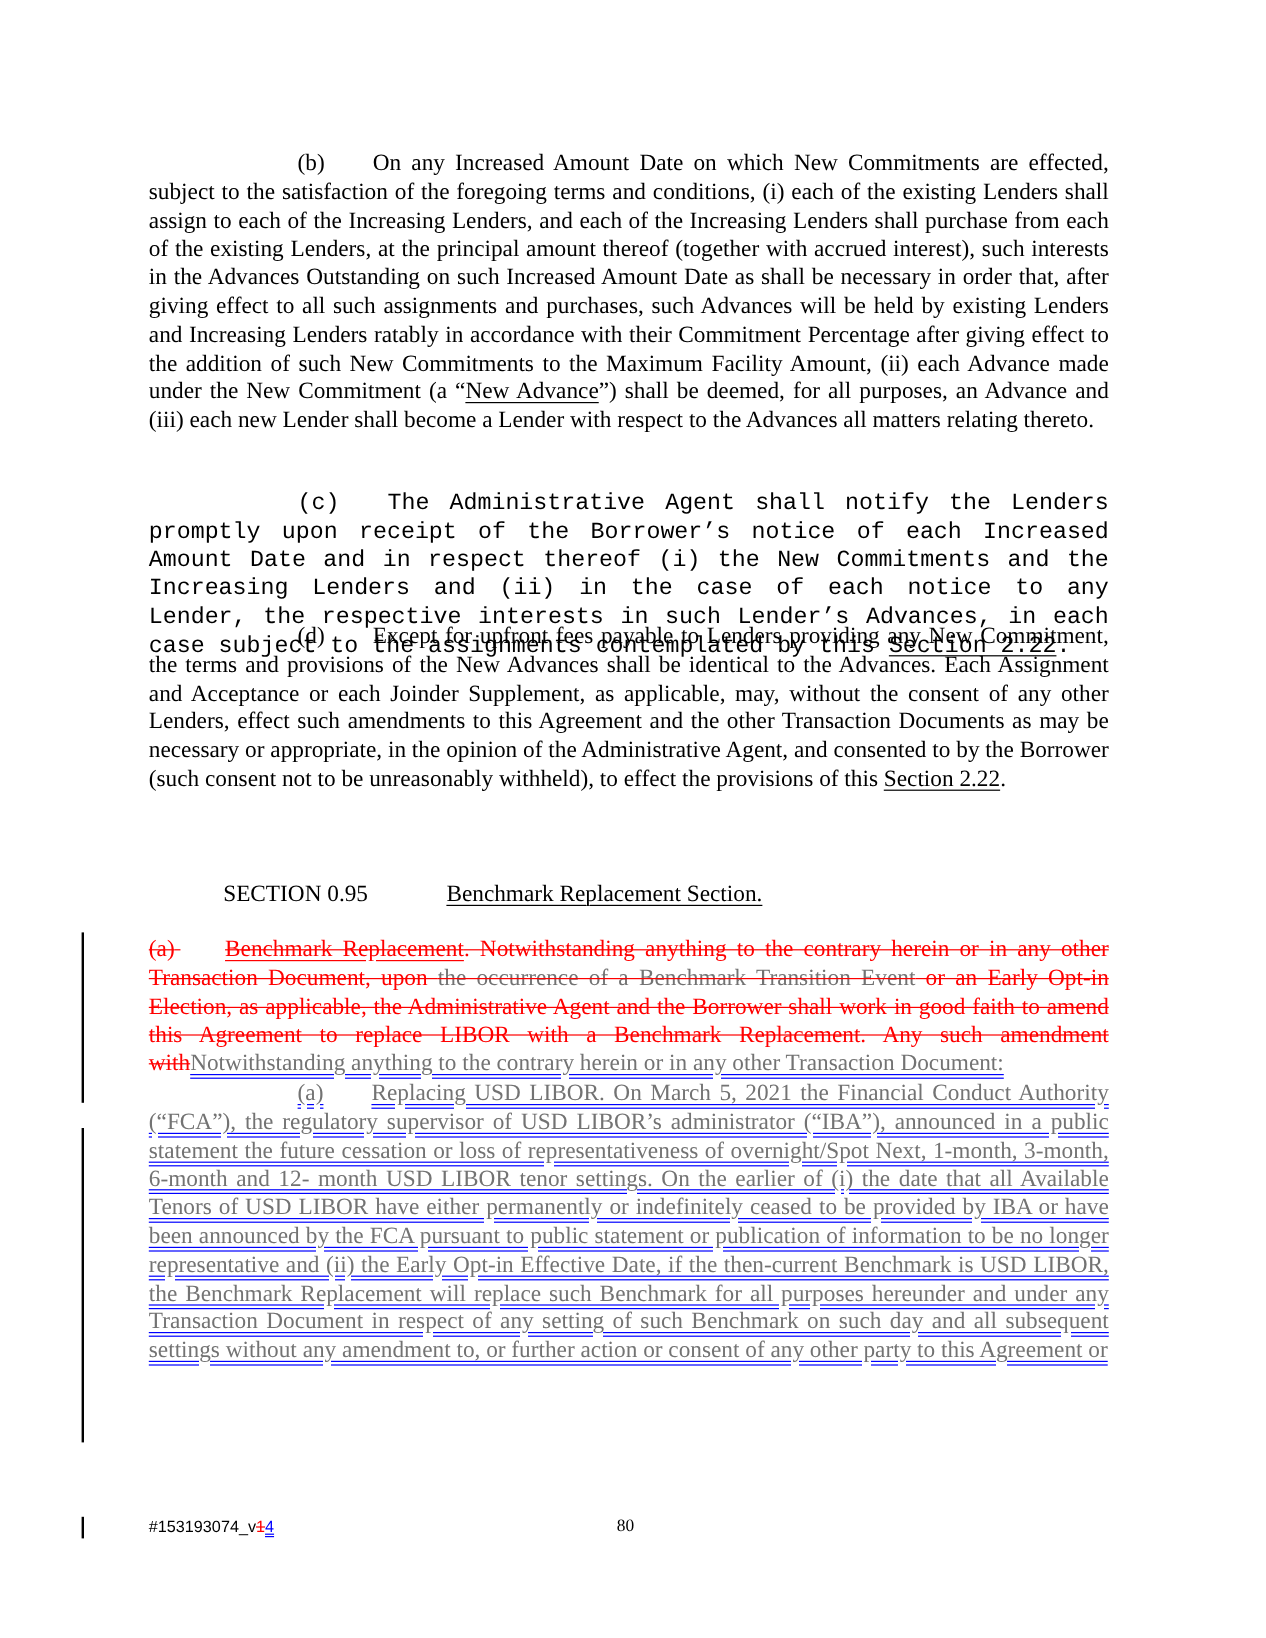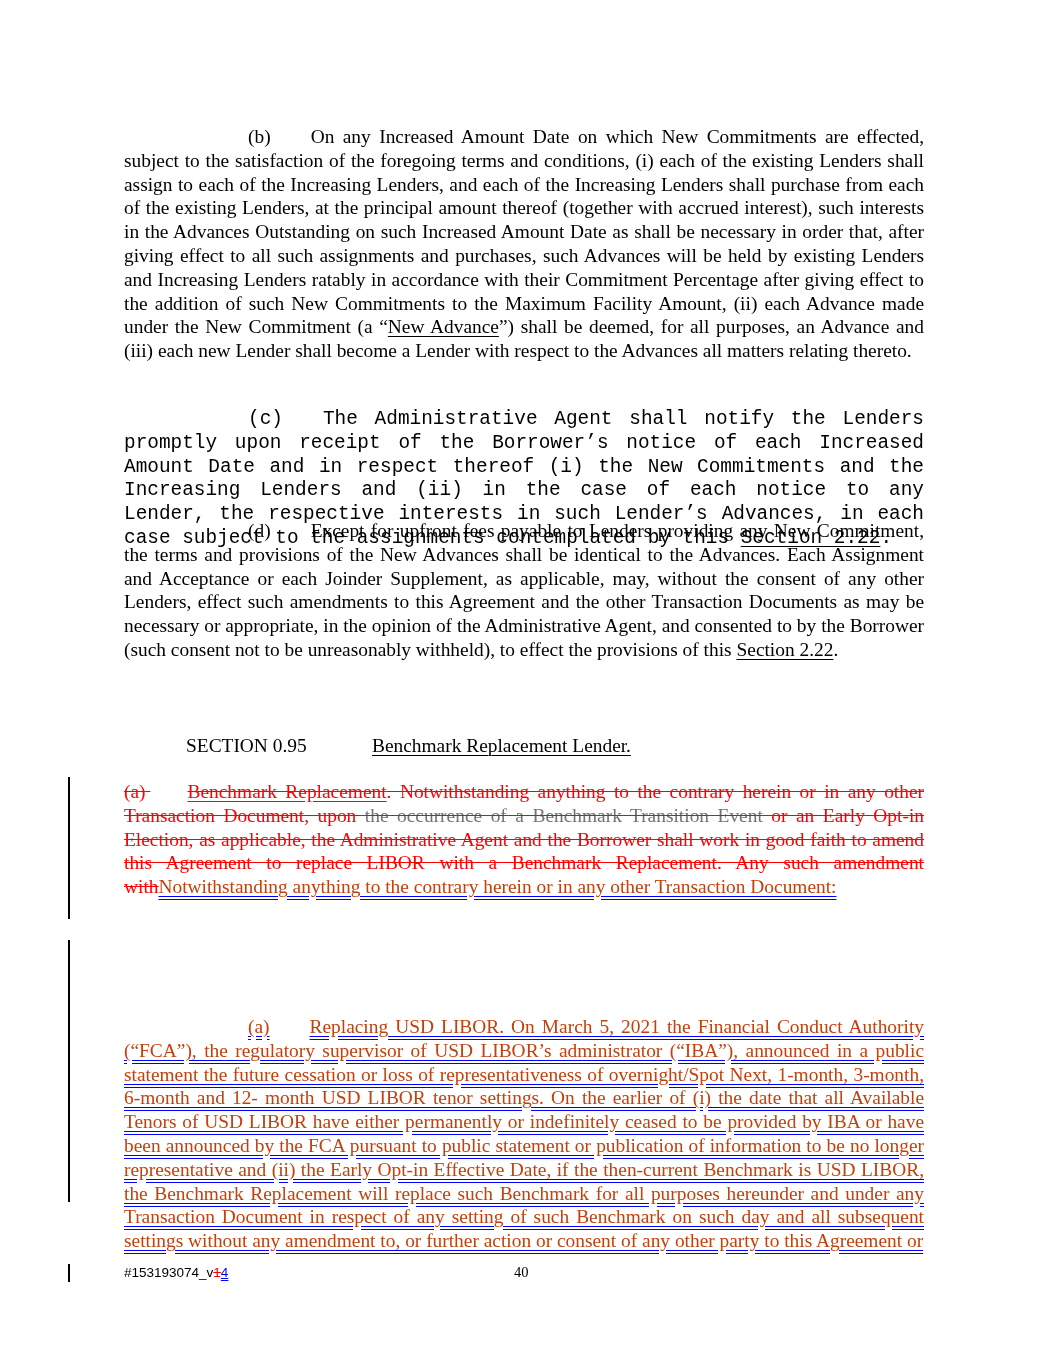--- a/index.html
+++ b/index.html
@@ -15,25 +15,24 @@
     .para {
       position: absolute; left: 124px; width: 800px;
       text-align: justify; text-align-last: left;
     }
     .indent { display: inline-block; width: 124px; }
     .label-gap { display: inline-block; width: 40px; }
     .u { text-decoration: underline; text-decoration-thickness: 1px; text-underline-offset: 3px; }
     .del-red { color: #ff0000; text-decoration: line-through; text-decoration-color: #ff0000; }
     .del-green { color: #737373; text-decoration: line-through; text-decoration-color: #ff0000; }
     .ins {
-      color: #c2410c;
+      color: #737373;
       text-decoration: underline double;
       text-decoration-color: #0000ff;
       text-underline-offset: 3px;
-      margin-top: 32px;
     }
     .section-head { position: absolute; left: 186px; top: 734px; }
     .section-num { display: inline-block; width: 186px; }
     .change-bar { position: absolute; left: 68px; width: 2px; background: #000000; }
     .footer-id {
       position: absolute; left: 124px; top: 1265px;
       font-family: "Liberation Sans", sans-serif; font-size: 13.5px; line-height: 16px; text-align: right;
     }
     .footer-page {
       position: absolute; left: 514px; top: 1264px;
@@ -53,35 +52,35 @@
 
   <div class="para" style="top:408px;font-family:Liberation Mono, monospace;">
     <span class="indent"></span><span>(c)</span><span class="label-gap"></span><span>The Administrative Agent shall notify the Lenders promptly upon receipt of the Borrower’s notice of each Increased Amount Date and in respect thereof (i) the New Commitments and the Increasing Lenders and (ii) in the case of each notice to any Lender, the respective interests in such Lender’s Advances, in each case subject to the assignments contemplated by this </span><span class="u">Section 2.22</span><span>.</span>
   </div>
 
   <div class="para" style="top:519px;">
     <span class="indent"></span><span>(d)</span><span class="label-gap"></span><span>Except for upfront fees payable to Lenders providing any New Commitment, the terms and provisions of the New Advances shall be identical to the Advances.  Each Assignment and Acceptance or each Joinder Supplement, as applicable, may, without the consent of any other Lenders, effect such amendments to this Agreement and the other Transaction Documents as may be necessary or appropriate, in the opinion of the Administrative Agent, and consented to by the Borrower (such consent not to be unreasonably withheld), to effect the provisions of this </span><span class="u">Section 2.22</span><span>.</span>
   </div>
 
   <div class="section-head">
-    <span class="section-num">SECTION 0.95</span><span class="u">Benchmark Replacement Lender.</span>
+    <span class="section-num">SECTION 0.95</span><span class="u">Benchmark Replacement Section.</span>
   </div>
 
   <div class="change-bar" style="top:777px;height:142px;"></div>
 
   <div class="para" style="top:780px;">
     <span class="del-red">(a)</span><span class="del-red" style="display:inline-block;width:42px;">&nbsp;</span><span class="del-red u" style="text-decoration: underline line-through;">Benchmark Replacement</span><span class="del-red">.  Notwithstanding anything to the contrary herein or in any other Transaction Document, upon </span><span class="del-green">the occurrence of a Benchmark Transition Event</span><span class="del-red"> or an Early Opt-in Election, as applicable, the Administrative Agent and the Borrower shall work in good faith to amend this Agreement to replace LIBOR with a Benchmark Replacement.  Any such amendment with</span><span class="ins">Notwithstanding anything to the contrary herein or in any other Transaction Document:</span>
   </div>
 
   <div class="change-bar" style="top:940px;height:262px;"></div>
 
-  <div class="para ins" style="top:983px;">
+  <div class="para ins" style="top:900px;">
     <span class="indent"></span><span>(a)</span><span class="label-gap"></span><span>Replacing USD LIBOR.  On March 5, 2021 the Financial Conduct Authority (“FCA”), the regulatory supervisor of USD LIBOR’s administrator (“IBA”), announced in a public statement the future cessation or loss of representativeness of overnight/Spot Next, 1-month, 3-month, 6-month and 12- month USD LIBOR tenor settings.  On the earlier of (i) the date that all Available Tenors of USD LIBOR have either permanently or indefinitely ceased to be provided by IBA or have been announced by the FCA pursuant to public statement or publication of information to be no longer representative and (ii) the Early Opt-in Effective Date, if the then-current Benchmark is USD LIBOR, the Benchmark Replacement will replace such Benchmark for all purposes hereunder and under any Transaction Document in respect of any setting of such Benchmark on such day and all subsequent settings without any amendment to, or further action or consent of any other party to this Agreement or</span>
   </div>
 
   <div class="change-bar" style="top:1264px;height:18px;"></div>
 
   <div class="footer-id">
     <span>#153193074_v</span><span class="ver-del">1</span><span class="ver-ins">4</span>
   </div>
-  <div class="footer-page">40</div>
+  <div class="footer-page">80</div>
 
 </div>
 
 </body></html>

